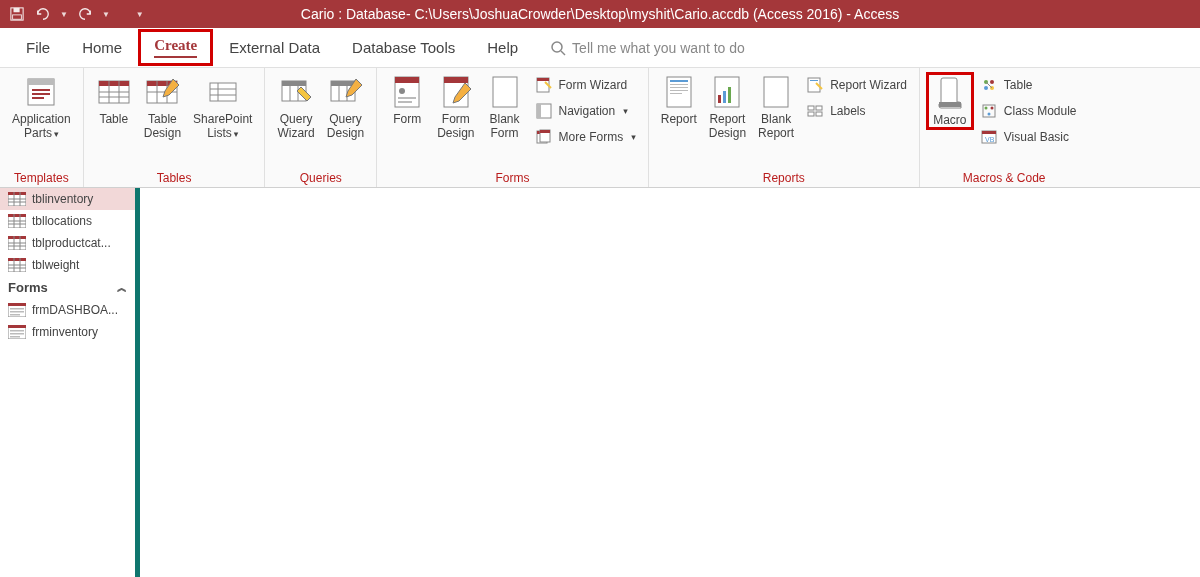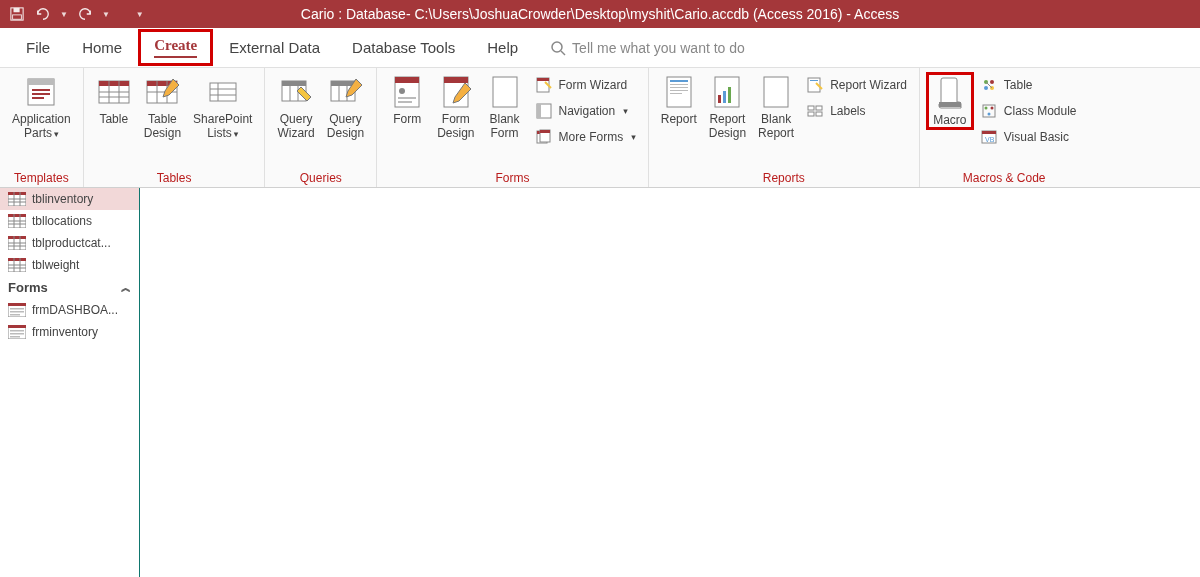--- a/index.html
+++ b/index.html
@@ -20,21 +20,21 @@
   .group-label { text-align: center; font-size: 12px; color: #b91c1c; padding-top: 2px; }
   .big-btn { display: flex; flex-direction: column; align-items: center; justify-content: flex-start; width: auto; min-width: 46px; padding: 2px 6px; font-size: 12px; line-height: 1.2; color: #444; text-align: center; cursor: pointer; }
   .big-btn .icn { width: 36px; height: 36px; margin-bottom: 2px; display:flex; align-items:center; justify-content:center; }
   .big-btn .line { display: block; text-align: right; }
   .big-btn.highlight-box { border: 3px solid #d10000; padding: 0 3px; }
   .side-col { display: flex; flex-direction: column; justify-content: space-around; padding: 2px 4px; gap: 4px; text-align: center; }
   .small-btn { display: flex; align-items: center; font-size: 12px; color: #444; gap: 6px; cursor: pointer; padding: 2px; white-space: nowrap; }
   .small-btn .sicn { width: 18px; height: 18px; display:flex; align-items:center; justify-content:center; }
   .caret { font-size: 9px; vertical-align: middle; display:inline-block; margin-left:2px; }
   .main-area { display: flex; height: calc(577px - 28px - 40px - 120px); }
-  .nav-pane { width: 140px; border-right: 1px solid #0f766e; background: #fff; overflow-y: auto; }
+  .nav-pane { width: 140px; border-right: 5px solid #0f766e; background: #fff; overflow-y: auto; }
   .nav-item { display: flex; align-items: center; padding: 4px 8px; font-size: 12px; color: #444; gap: 6px; cursor: pointer; white-space: nowrap; overflow: hidden; text-overflow: ellipsis; }
   .nav-item.selected { background: #f2d8d8; }
   .nav-heading { display: flex; align-items: center; justify-content: space-between; padding: 4px 8px; font-size: 13px; color: #444; font-weight: 600; }
   .nav-icon { width: 18px; height: 14px; flex-shrink: 0; }
   .chev-up { font-size: 10px; color: #666; }
   .workspace { flex: 1; background: #fff; }
 </style>
 </head>
 <body>
 

